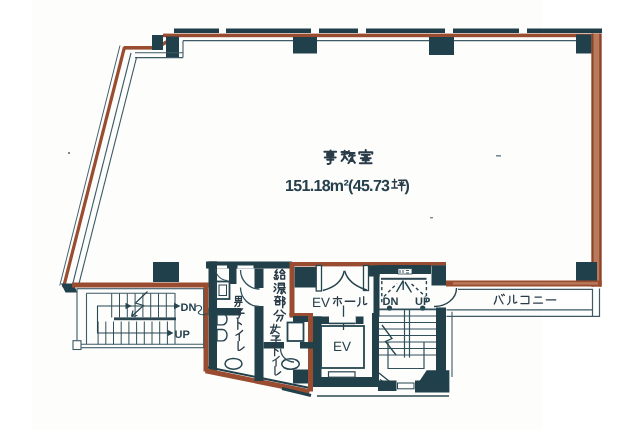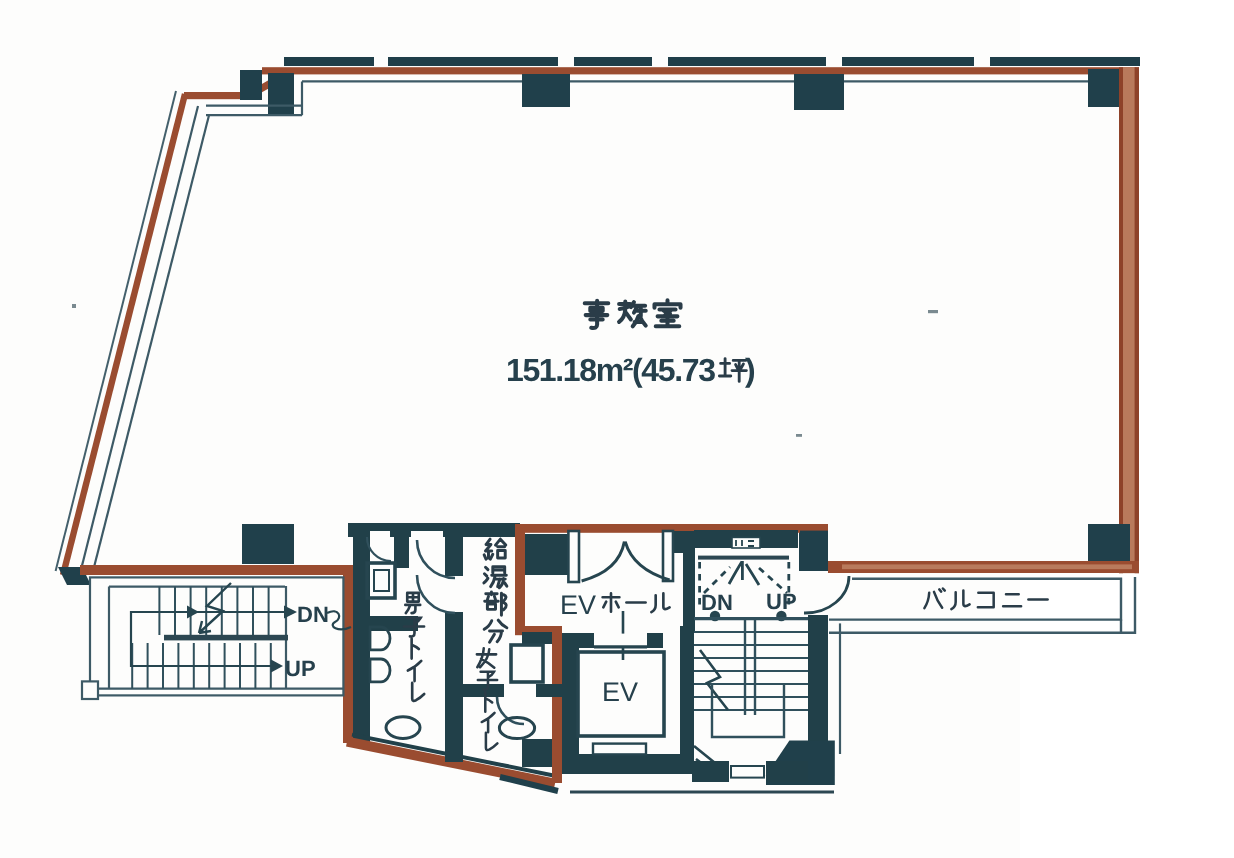--- a/index.html
+++ b/index.html
@@ -1,16 +1,16 @@
 <!DOCTYPE html>
 <html><head>
 <meta charset="utf-8">
 <style>
 html,body{margin:0;padding:0;background:#ffffff;}
-#plan{width:510px;height:429px;position:relative;background:#fdfdfc;font-family:"Liberation Sans", sans-serif;-webkit-font-smoothing:antialiased;}
+#plan{width:510px;height:429px;position:relative;background:#fdfdfc;font-family:"Liberation Sans", sans-serif;margin-left:32px;-webkit-font-smoothing:antialiased;}
 svg{position:absolute;left:0;top:0;opacity:0.999;}
 .t{fill:#26404c;font-family:"Liberation Sans", sans-serif;text-rendering:geometricPrecision;}
 </style>
 </head>
 <body>
 <div id="plan">
 <svg width="617" height="429" viewBox="0 0 617 429">
 <defs>
 
 <g id="g_ji" fill="none" stroke-linecap="round">

